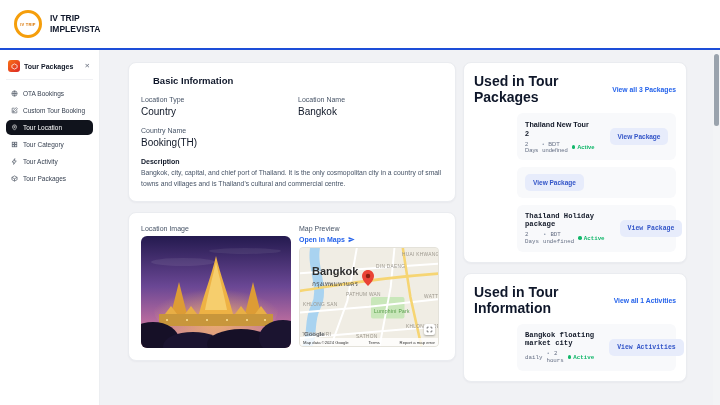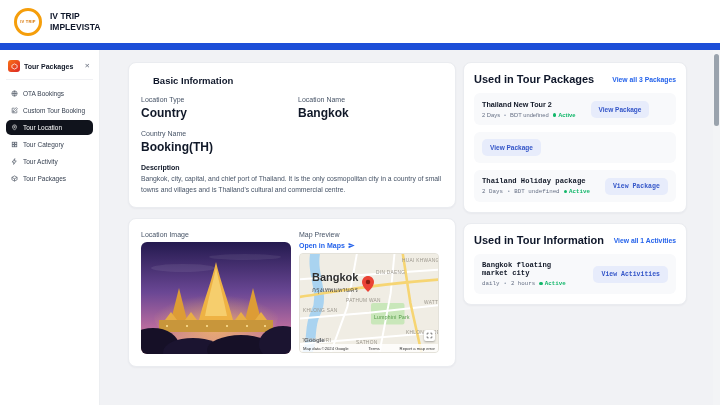--- a/index.html
+++ b/index.html
@@ -2,21 +2,21 @@
 <html><head>
 <meta charset="utf-8">
 <style>
   * { margin:0; padding:0; box-sizing:border-box; }
   html,body { width:720px; height:405px; overflow:hidden; background:#f1f2f5;
               font-family:"Liberation Sans", sans-serif; }
   .app { position:relative; width:720px; height:405px; }
 
   
   .topbar { position:absolute; top:0; left:0; right:0; height:50px; background:#fff;
-            border-bottom:7px solid #1d4ed8; display:flex; align-items:center; gap:8px;
+            border-bottom:2px solid #1d4ed8; display:flex; align-items:center; gap:8px;
             padding:0 14px; z-index:20; }
   .logo-ring { width:28px; height:28px; border:3px solid #f59e0b; border-radius:50%;
                display:flex; align-items:center; justify-content:center; background:#fff; flex:0 0 auto; }
   .logo-text { font-size:4px; font-weight:bold; color:#d97706; letter-spacing:.2px; }
   .brand { width:62px; font-size:8.5px; font-weight:800; color:#0f172a; line-height:1.25; }
   .topbar-right { margin-left:auto; display:flex; align-items:center; gap:8px; }
   .new-booking { font-family:inherit; font-size:8px; font-weight:600; color:#111827;
                  background:#fff; border:1px solid #d7dbe0; border-radius:14px;
                  padding:6px 11px; box-shadow:0 1px 2px rgba(0,0,0,.05); cursor:pointer; }
   .icon-circle { position:relative; width:23px; height:23px; border-radius:50%;
@@ -42,21 +42,21 @@
   .content  { position:absolute; left:128px; top:62px; width:328px; }
   .rightcol { position:absolute; left:463px; top:62px; width:224px; }
   .card { background:#fff; border:1px solid #eaecf0; border-radius:8px; padding:12px;
           box-shadow:0 1px 2px rgba(16,24,40,.04); margin-bottom:10px; }
   .card-title { font-size:9.5px; font-weight:700; color:#0f172a; }
   .mb10 { margin-bottom:10px;padding-left:12px; }
 
   
   .bi-grid { display:grid; grid-template-columns:1fr 1fr; column-gap:12px; row-gap:10px; margin-bottom:10px; }
   .field-label { font-size:7px; color:#475467; margin-bottom:3px; }
-  .field-value { font-size:12px; font-weight:700; color:#101828; }
+  .field-value { font-size:10px; font-weight:400; color:#101828; }
   .desc-text { font-size:6.8px; color:#475467; line-height:1.55; margin-top:3px; }
 
   
   .mm-cols { display:flex; gap:8px; }
   .mm-col-label { font-size:7px; color:#475467; margin-bottom:4px; }
   .image-box { position:relative; width:150px; height:112px; border-radius:6px; overflow:hidden; }
   .image-box svg { display:block; width:100%; height:100%; }
   .map-col { width:140px; }
   .open-maps { display:flex; align-items:center; gap:3px; font-size:7px; font-weight:600;
                color:#2563eb; margin-bottom:4px; cursor:pointer; }
@@ -77,24 +77,24 @@
             display:flex; align-items:center; justify-content:space-between; padding:0 3px;
             font-size:4.2px; color:#333; }
   .attrib span { cursor:pointer; }
   .expand-btn { position:absolute; right:3px; bottom:11px; width:11px; height:11px; background:#fff;
                 border-radius:2px; box-shadow:0 1px 2px rgba(0,0,0,.3); display:flex;
                 align-items:center; justify-content:center; cursor:pointer; }
 
   
   .card.tight { padding:10px; }
   .card-head { display:flex; align-items:center; justify-content:space-between; margin-bottom:8px; }
-  .card-head .card-title { font-size:11px; }
+  .card-head .card-title { font-size:14px; }
   .view-all { font-size:6.8px; font-weight:600; color:#2563eb; cursor:pointer; white-space:nowrap; }
   .pkg-row { display:flex; align-items:center; gap:15px;
-             background:#f8f9fb; border-radius:6px; padding:7px 8px; margin-bottom:7px; }
+             background:#f8f9fb; border-radius:6px; padding:7px 8px; margin-bottom:7px;margin-left:43px; }
   .pkg-row:last-child { margin-bottom:0;font-family:Liberation Mono, monospace; }
   .pkg-name { font-size:7.2px; font-weight:700; color:#111827; margin-bottom:3px; }
   .pkg-meta { display:flex; align-items:center; gap:4px; font-size:5.8px; color:#667085; }
   .pm.price::before { content:"•"; color:#98a2b3; margin-right:4px; }
   .pm.status { display:flex; align-items:center; gap:2px; color:#12b76a; font-weight:600; }
   .status-dot { width:3.5px; height:3.5px; border-radius:50%; background:#12b76a; display:inline-block; }
   .view-btn { font-family:inherit; font-size:6.5px; font-weight:600; color:#3355c8;
               background:#e7ecfb; border:none; border-radius:5px; padding:5px 8px;
               cursor:pointer; white-space:nowrap; }
 

